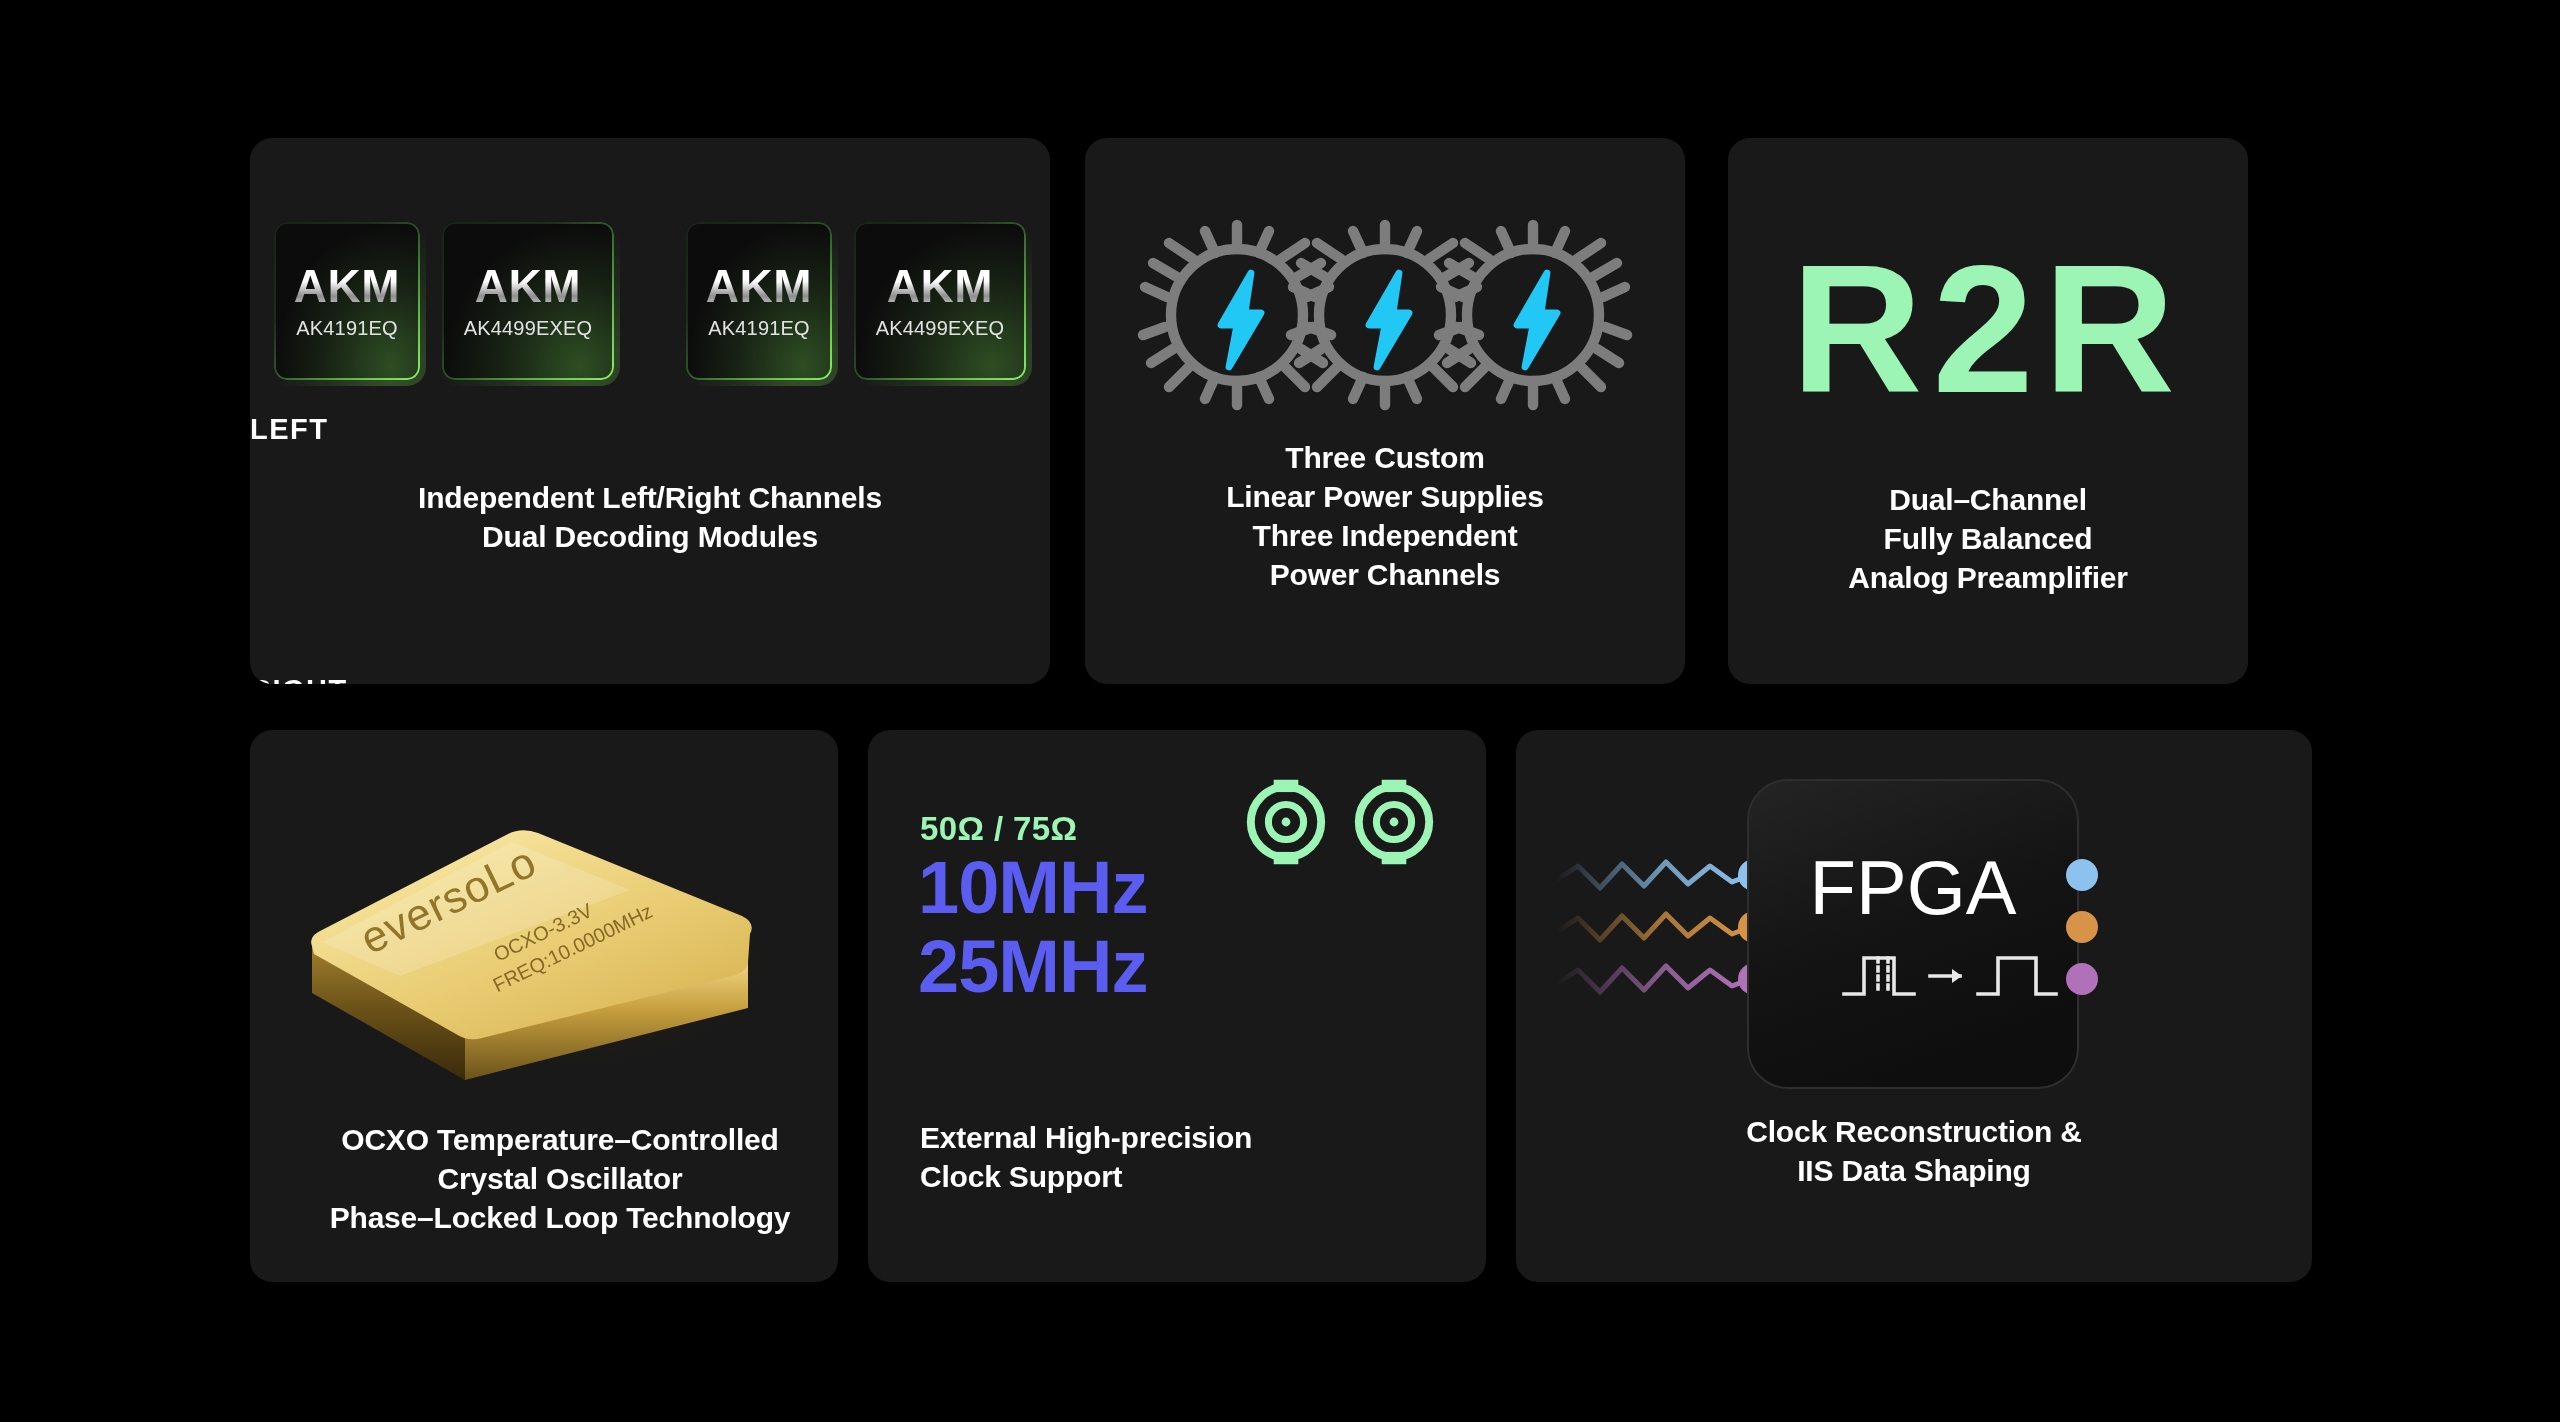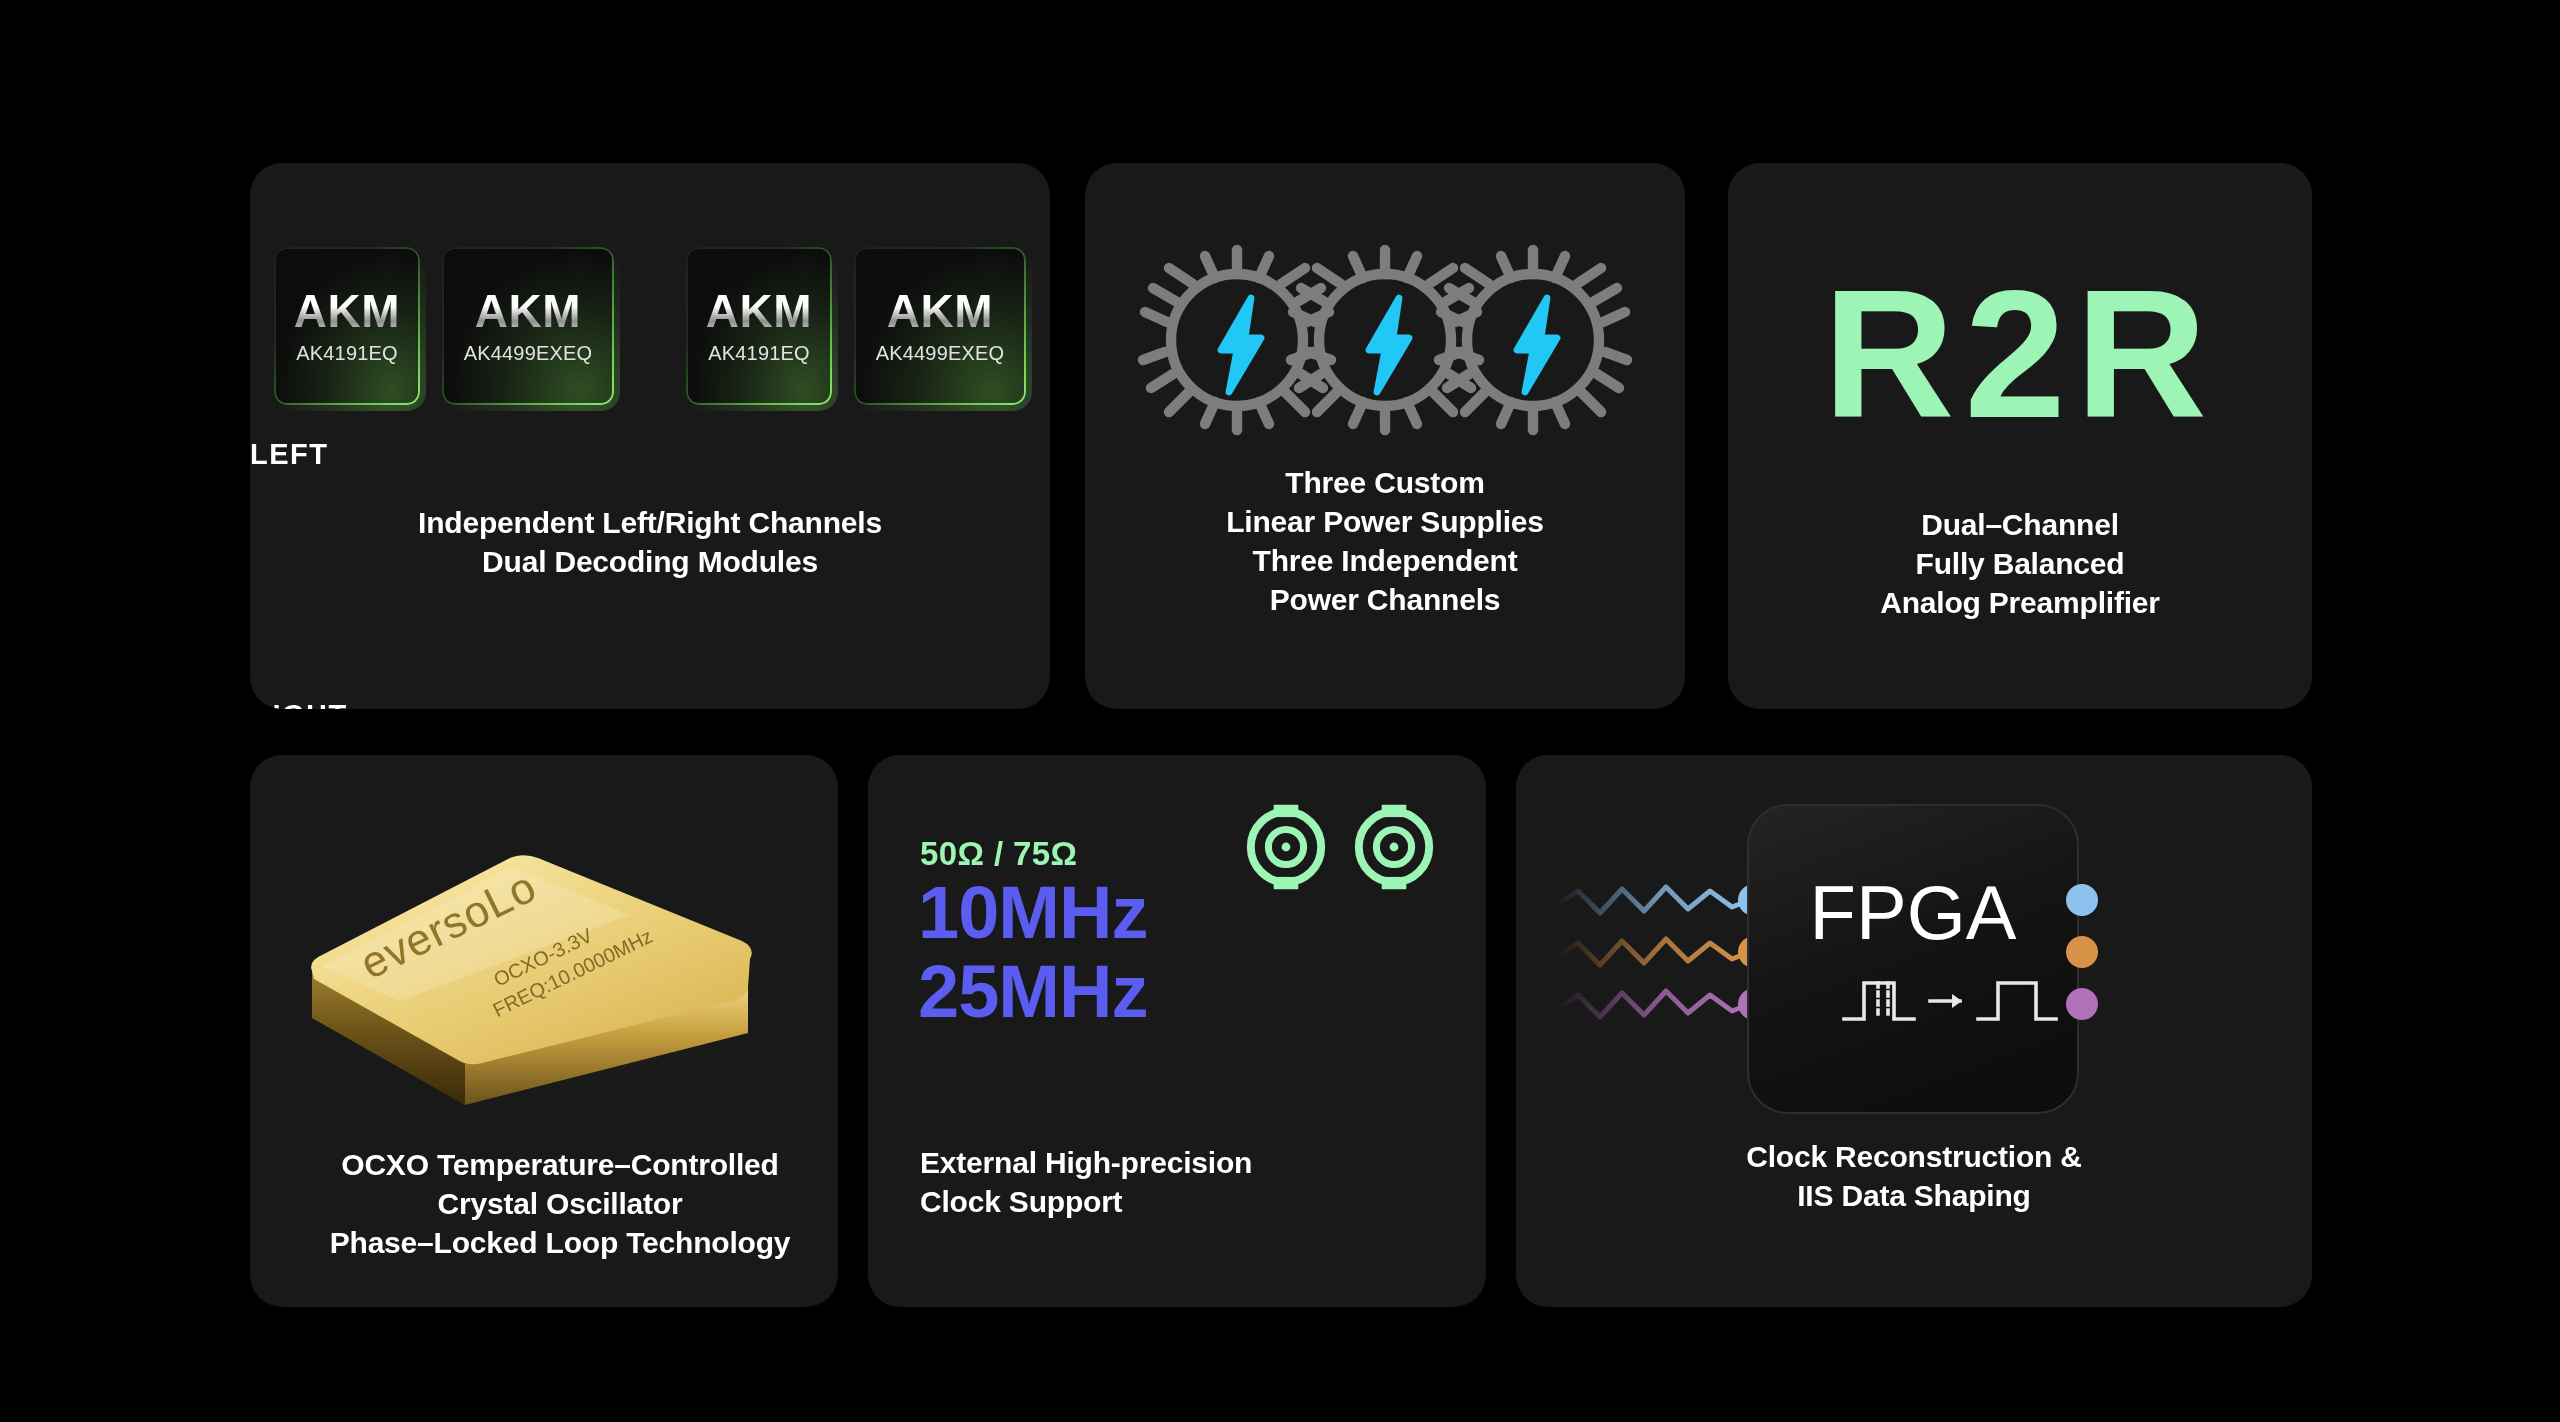--- a/index.html
+++ b/index.html
@@ -21,29 +21,28 @@
     position: relative;
     width: 2560px;
     height: 1422px;
     background: #000000;
   }
 
   
   .card {
     position: absolute;
     background: #191919;
-    border-radius: 32px;
+    border-radius: 22px;
     overflow: hidden;
-    margin-top: 25px;
   }
 
   
   #card-dac      { left: 250px;  top: 138px; width: 800px;  height: 546px; }
   #card-power    { left: 1085px; top: 138px; width: 600px;  height: 546px; }
-  #card-r2r      { left: 1728px; top: 138px; width: 584px;  height: 546px; }
+  #card-r2r      { left: 1728px; top: 138px; width: 520px;  height: 546px; }
 
   
   #card-ocxo     { left: 250px;  top: 730px; width: 588px;  height: 552px; }
   #card-clock    { left: 868px;  top: 730px; width: 618px;  height: 552px; }
   #card-fpga     { left: 1516px; top: 730px; width: 796px;  height: 552px; }
 
   
   .caption {
     font-size: 30px;
     font-weight: bold;

